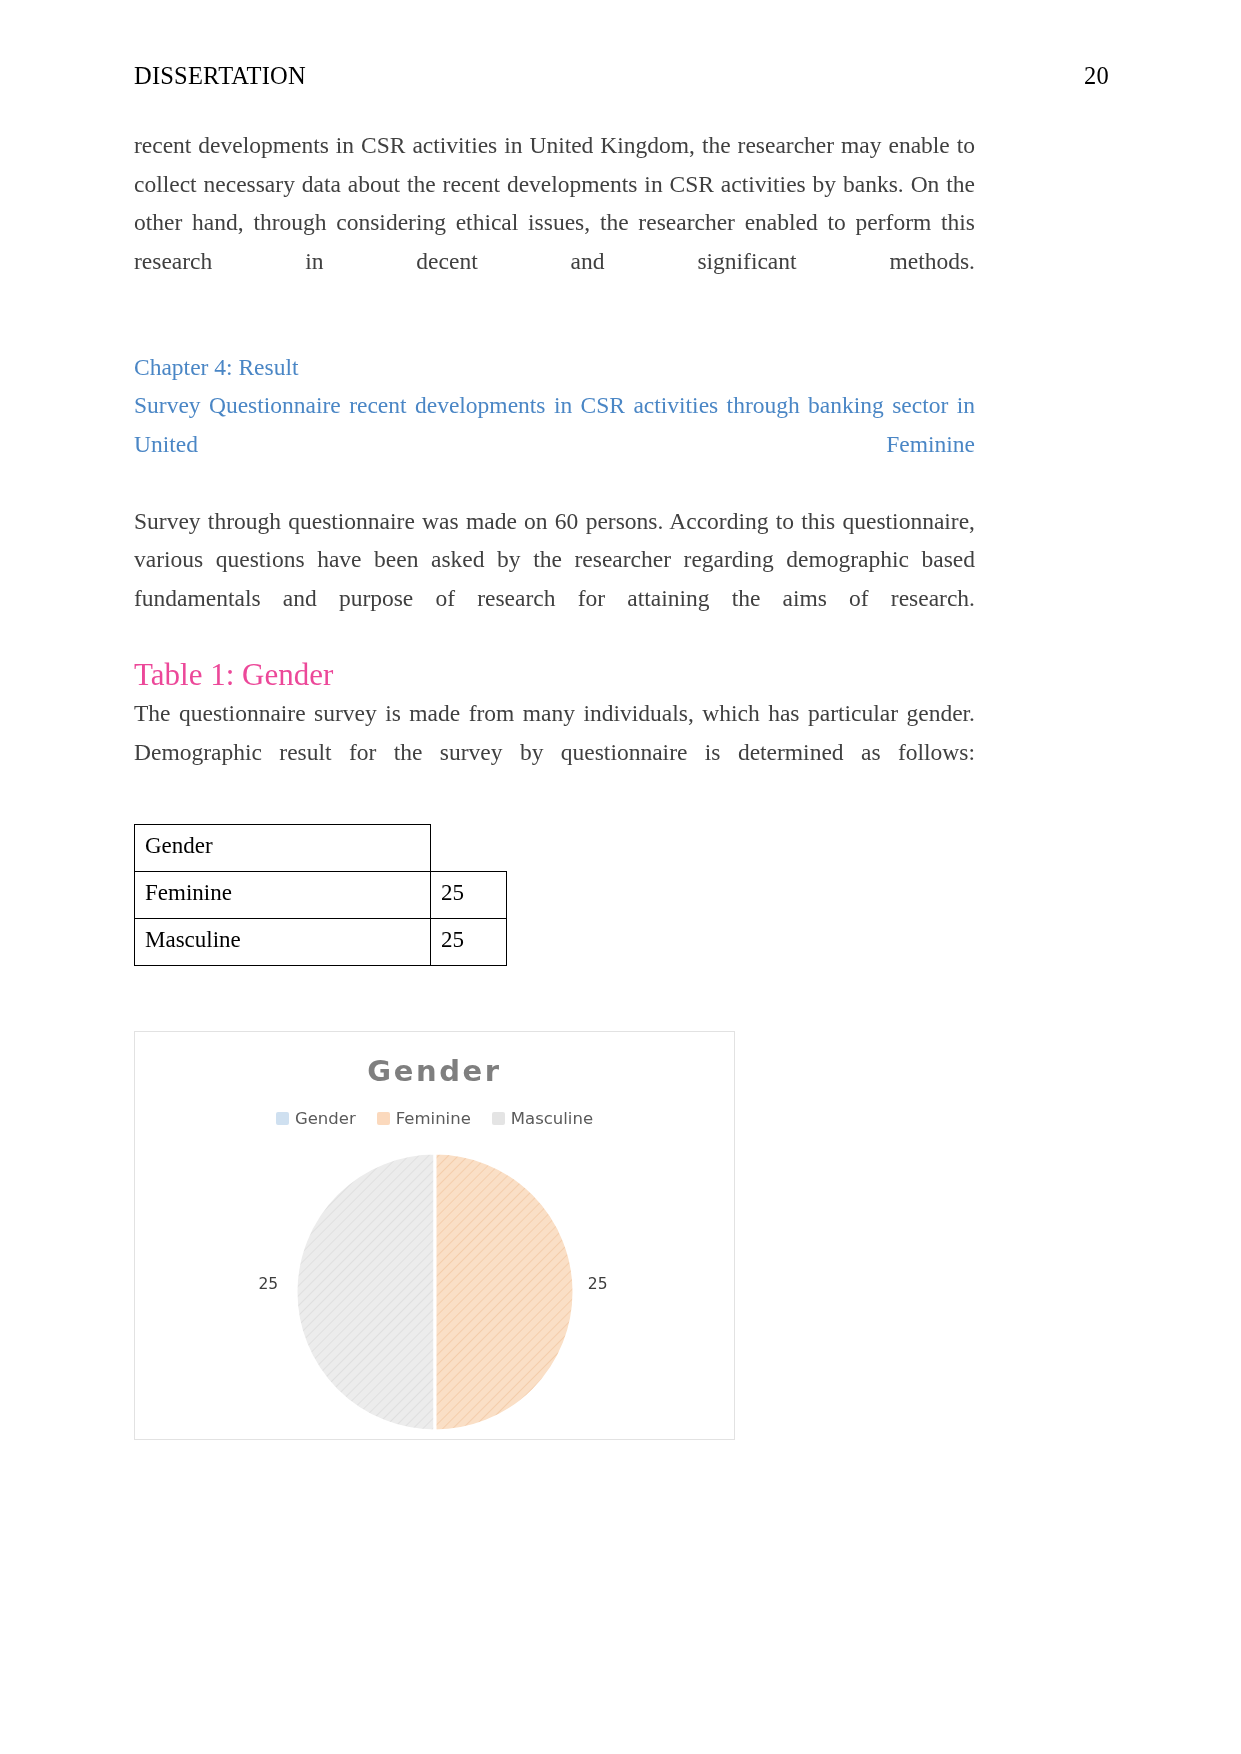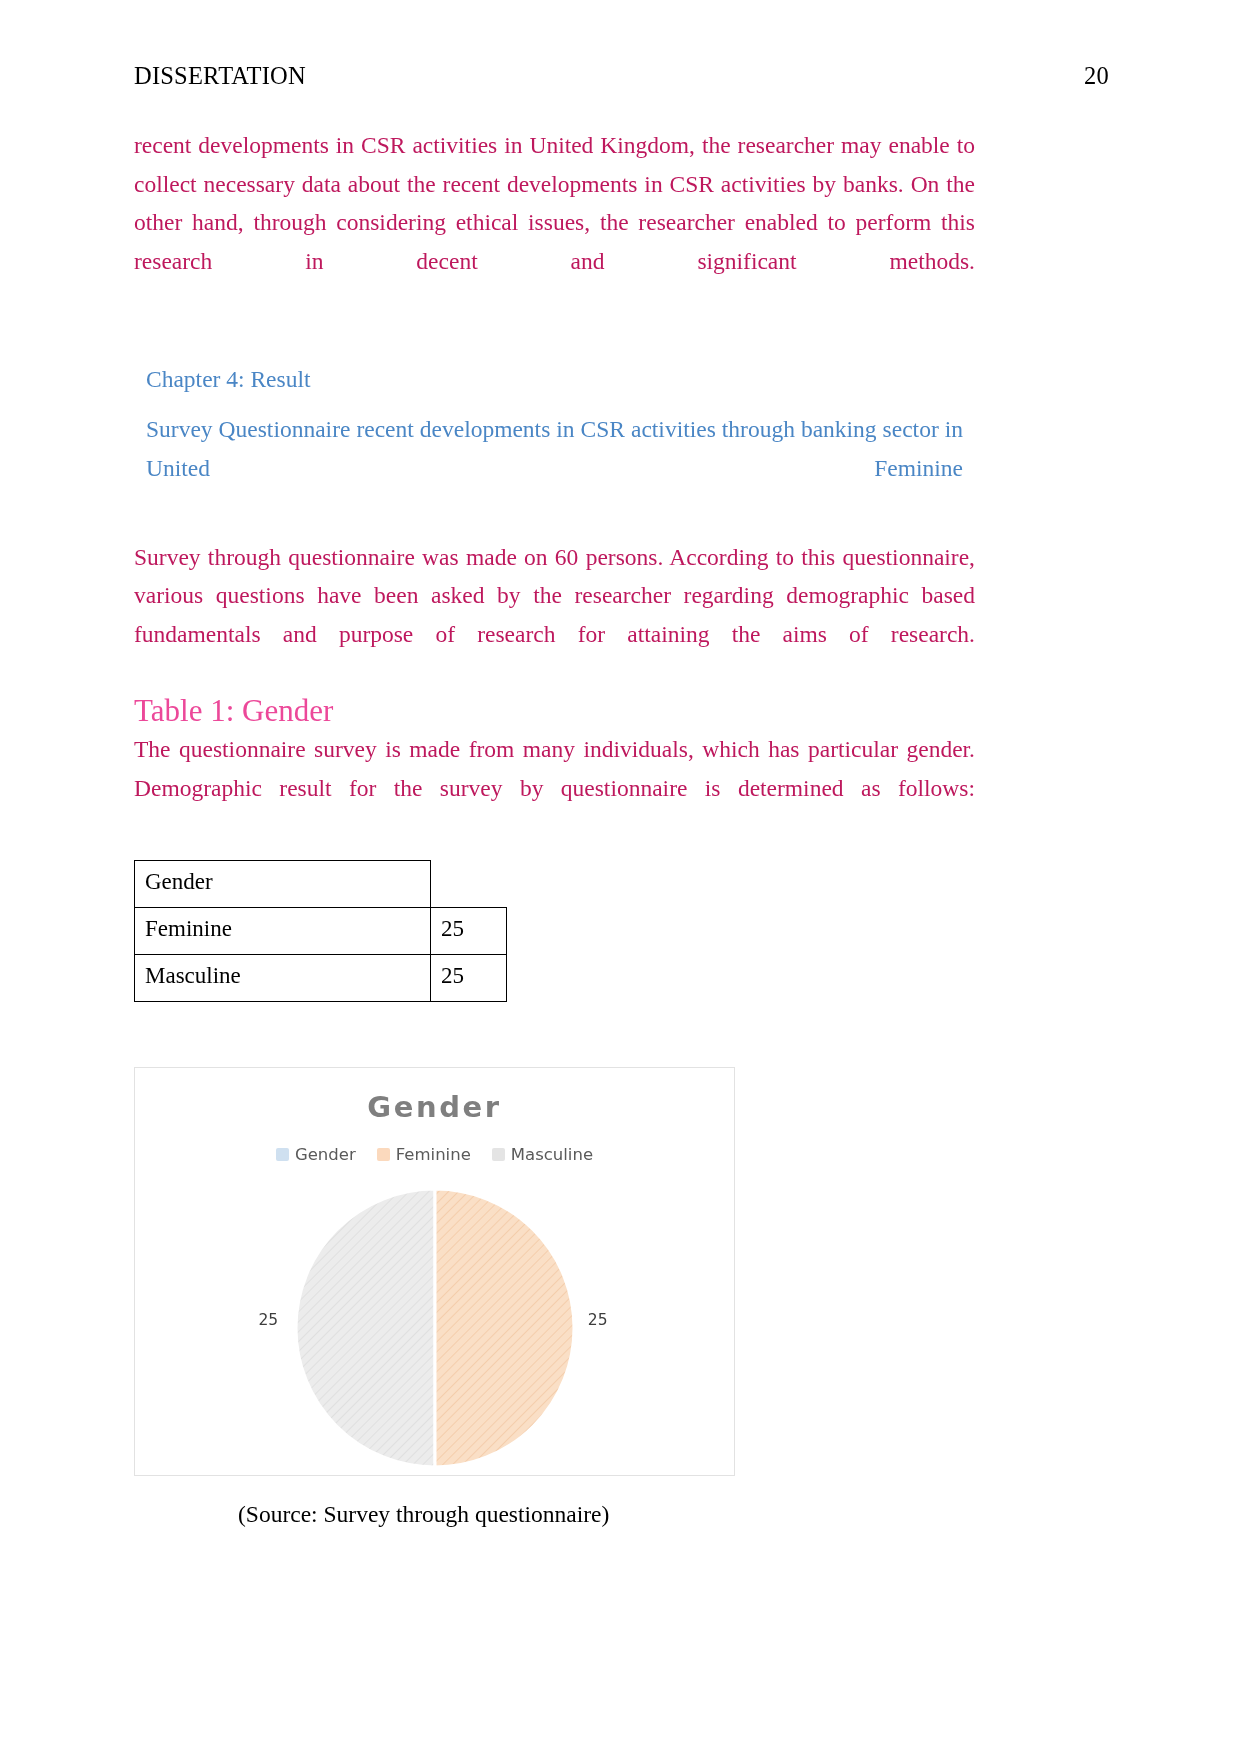--- a/index.html
+++ b/index.html
@@ -47,33 +47,33 @@
     top: 126px;
     width: 841px;
   }
 
   p.body-text {
     margin: 0 0 0 0;
     font-size: 23.5px;
     line-height: 38.5px;
     text-align: justify;
     text-justify: inter-word;
-    color: #be185d;
+    color: #404040;
   }
   p.body-text::after {
     content: "";
     display: inline-block;
     width: 100%;
   }
 
   .gap-after-para { height: 29px; }
 
   
   h2.heading-blue {
-    margin: 12px;
+    margin: 0;
     font-weight: normal;
     font-size: 23.5px;
     line-height: 38.5px;
     color: #4a86c5;
     text-align: justify;
   }
   h2.heading-blue.stretch::after {
     content: "";
     display: inline-block;
     width: 100%;
@@ -270,16 +270,15 @@
           <path d="M141,141 L141,2 A139,139 0 0,0 141,280 Z" fill="url(#hatchMas)" stroke="#ffffff" stroke-width="3"></path>
 
           <path d="M141,141 L141,2 A139,139 0 0,1 141,280 Z" fill="url(#hatchFem)" stroke="#ffffff" stroke-width="3"></path>
         </svg>
         <span class="slice-label left">25</span>
         <span class="slice-label right">25</span>
       </div>
 
     </div>
 
-    <div class="source-line">(Source: Survey through questionnaire)</div>
 
   </div>
 </div>
 
 </body></html>

